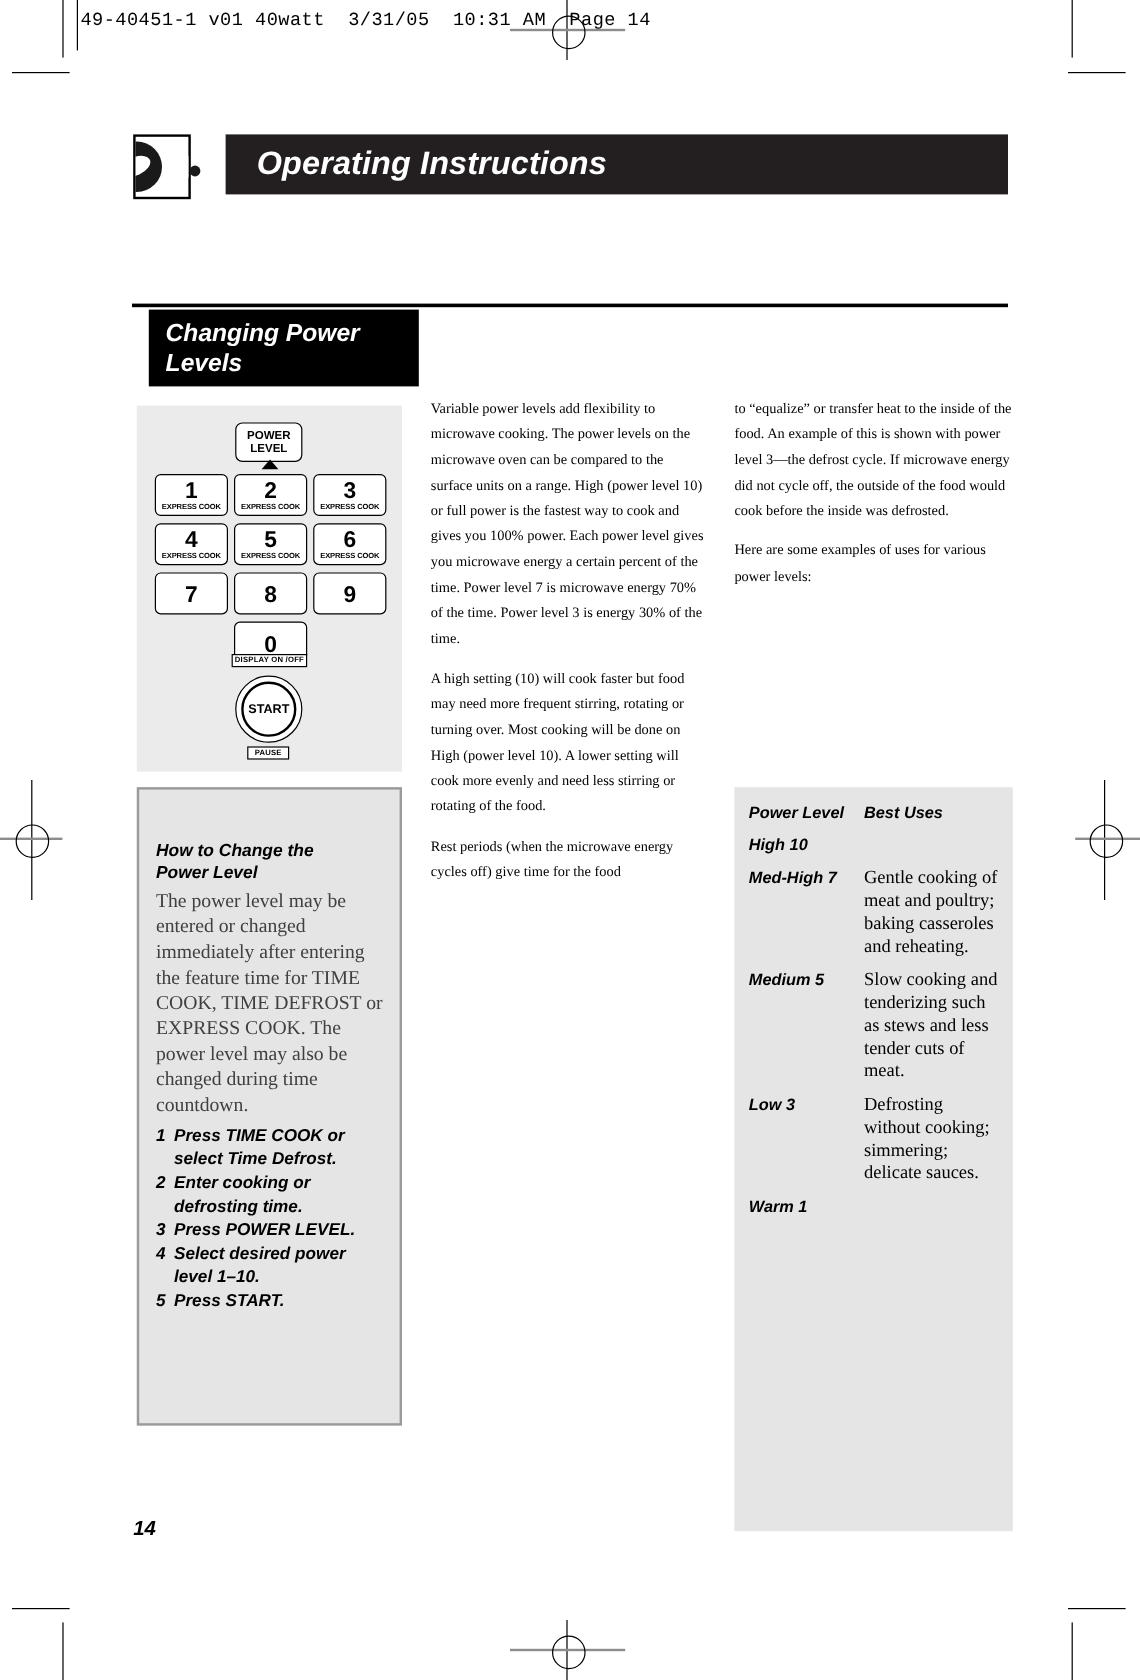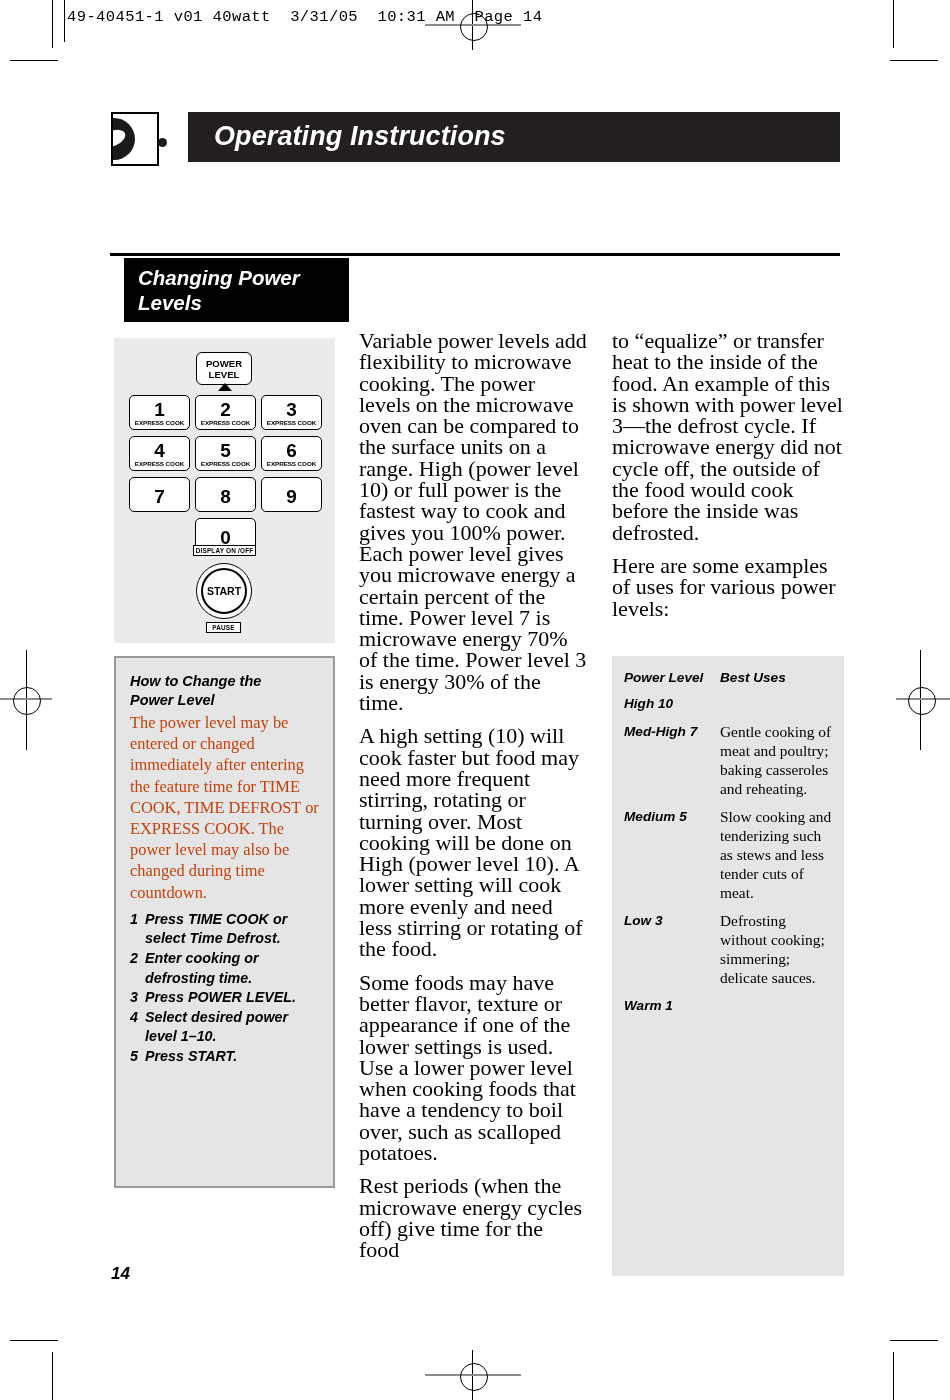--- a/index.html
+++ b/index.html
@@ -255,26 +255,27 @@
     padding: 14px 14px 10px 14px;
   }
   .howto-title {
     font-family: "Liberation Sans", sans-serif;
     font-weight: bold;
     font-style: italic;
     font-size: 14.5px;
     line-height: 19px;
     color: #000;
     margin-bottom: 2px;
+    margin-top: 28px;
   }
   .howto-body {
     font-family: "Liberation Serif", serif;
     font-size: 16.4px;
     line-height: 21.2px;
-    color: #c2410c;
+    color: #404040;
   }
   .howto-steps {
     margin-top: 7px;
     font-family: "Liberation Sans", sans-serif;
     font-weight: bold;
     font-style: italic;
     font-size: 14.3px;
     line-height: 19.6px;
     color: #000;
   }
@@ -282,21 +283,21 @@
     display: flex;
     margin-bottom: 0px;
   }
   .step-num { width: 15px; flex: none; }
   .step-text { flex: 1; }
 
   
   .col {
     position: absolute;
     font-family: "Liberation Serif", serif;
-    font-size: 22px;
+    font-size: 12px;
     line-height: 21.3px;
     color: #000;
   }
   .col p { margin: 0 0 12px 0; }
   .col-mid { left: 359px; top: 330px; width: 228px; }
   .col-right { left: 612px; top: 330px; width: 232px; }
 
   
   .power-table {
     position: absolute;
@@ -481,21 +482,20 @@
       <div class="step">
         <div class="step-num">5</div>
         <div class="step-text">Press START.</div>
       </div>
     </div>
   </div>
 
   <div class="col col-mid">
     <p>Variable power levels add flexibility to microwave cooking. The power levels on the microwave oven can be compared to the surface units on a range. High (power level 10) or full power is the fastest way to cook and gives you 100% power. Each power level gives you microwave energy a certain percent of the time. Power level 7 is microwave energy 70% of the time. Power level 3 is energy 30% of the time.</p>
     <p>A high setting (10) will cook faster but food may need more frequent stirring, rotating or turning over. Most cooking will be done on High (power level 10). A lower setting will cook more evenly and need less stirring or rotating of the food.</p>
-    <p>Some foods may have better flavor, texture or appearance if one of the lower settings is used. Use a lower power level when cooking foods that have a tendency to boil over, such as scalloped potatoes.</p>
     <p>Rest periods (when the microwave energy cycles off) give time for the food</p>
   </div>
 
   <div class="col col-right">
     <p>to “equalize” or transfer heat to the inside of the food. An example of this is shown with power level 3—the defrost cycle. If microwave energy did not cycle off, the outside of the food would cook before the inside was defrosted.</p>
     <p>Here are some examples of uses for various power levels:</p>
   </div>
 
   <div class="power-table">
     <div class="pt-row pt-head">

